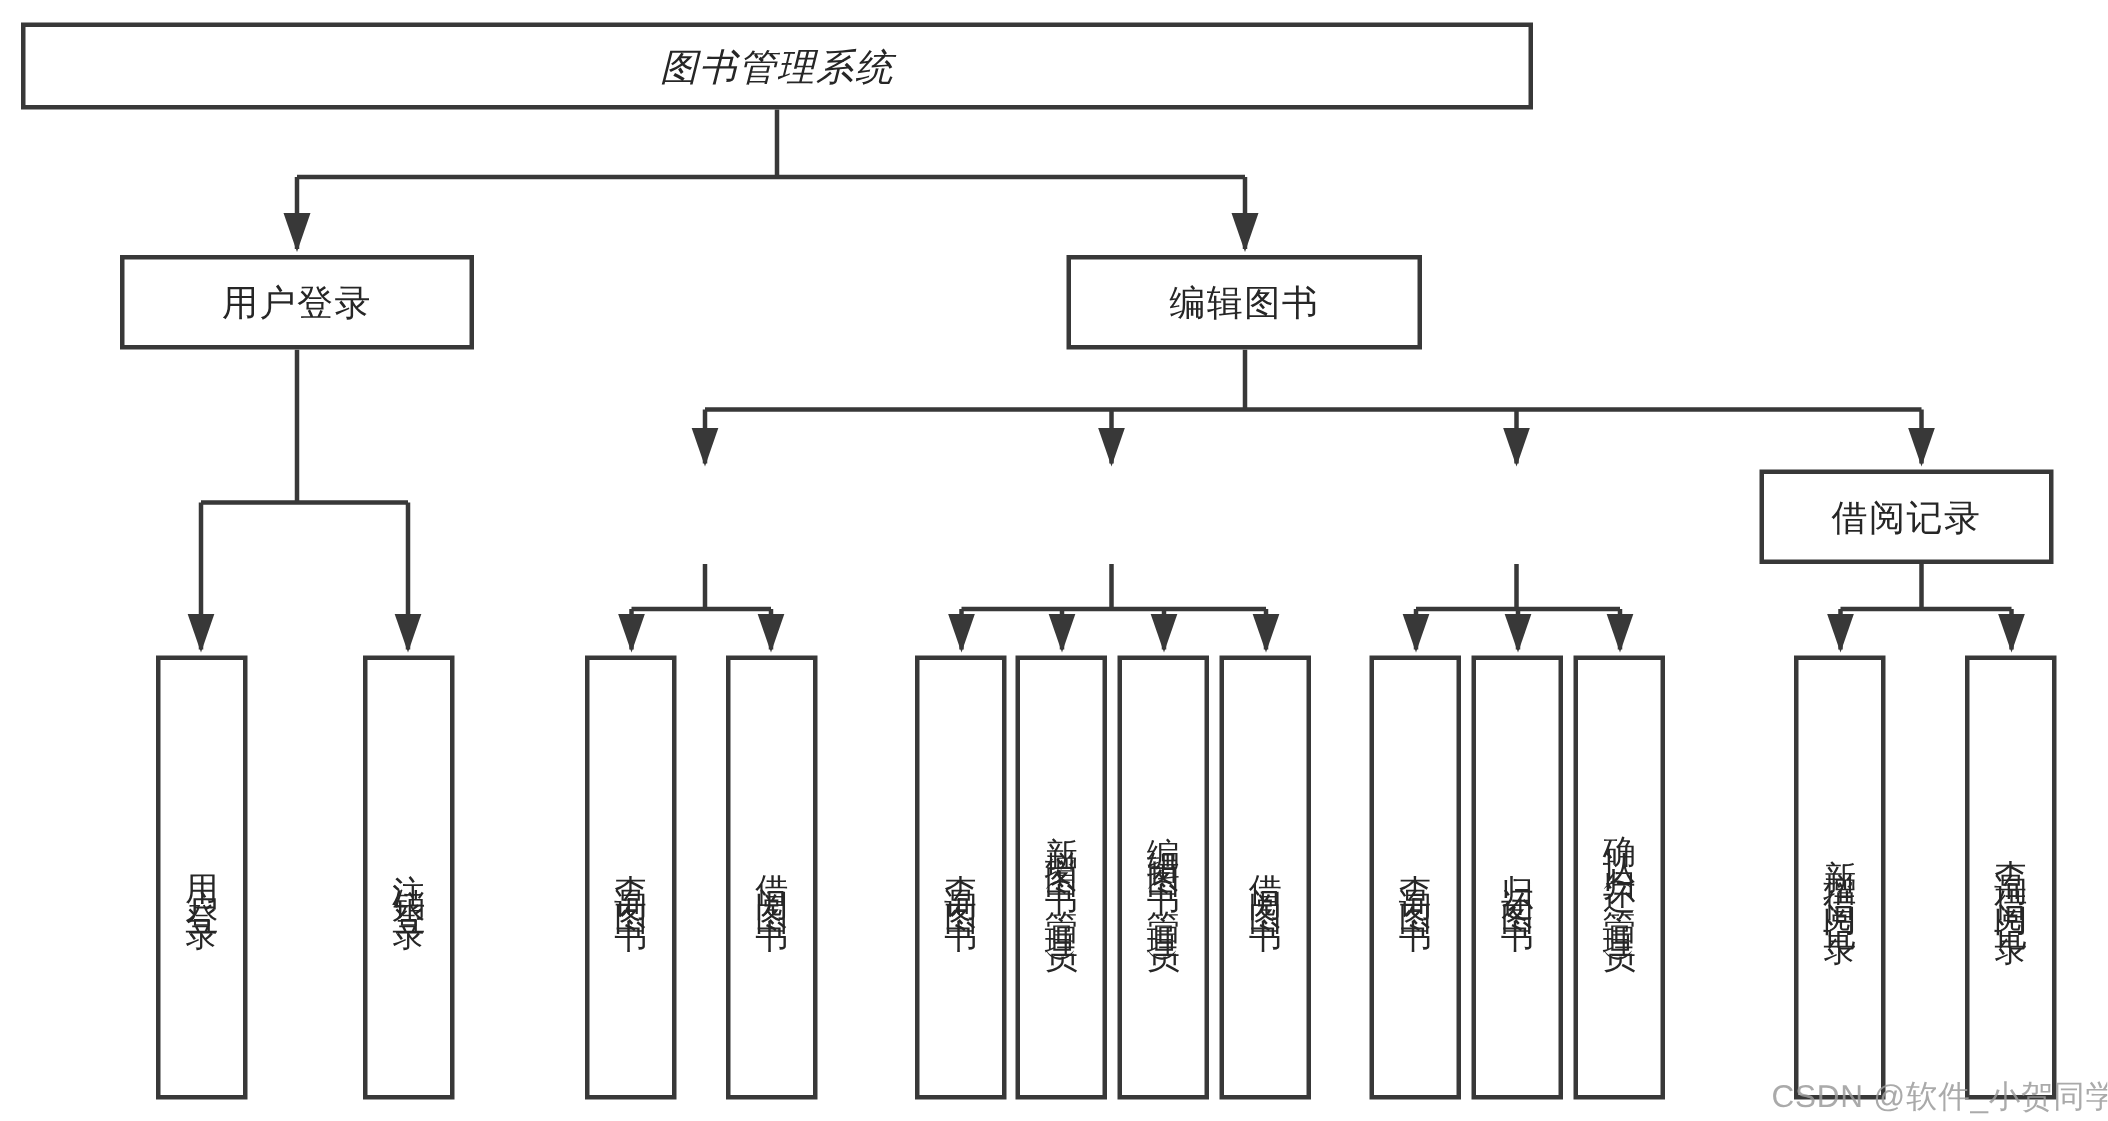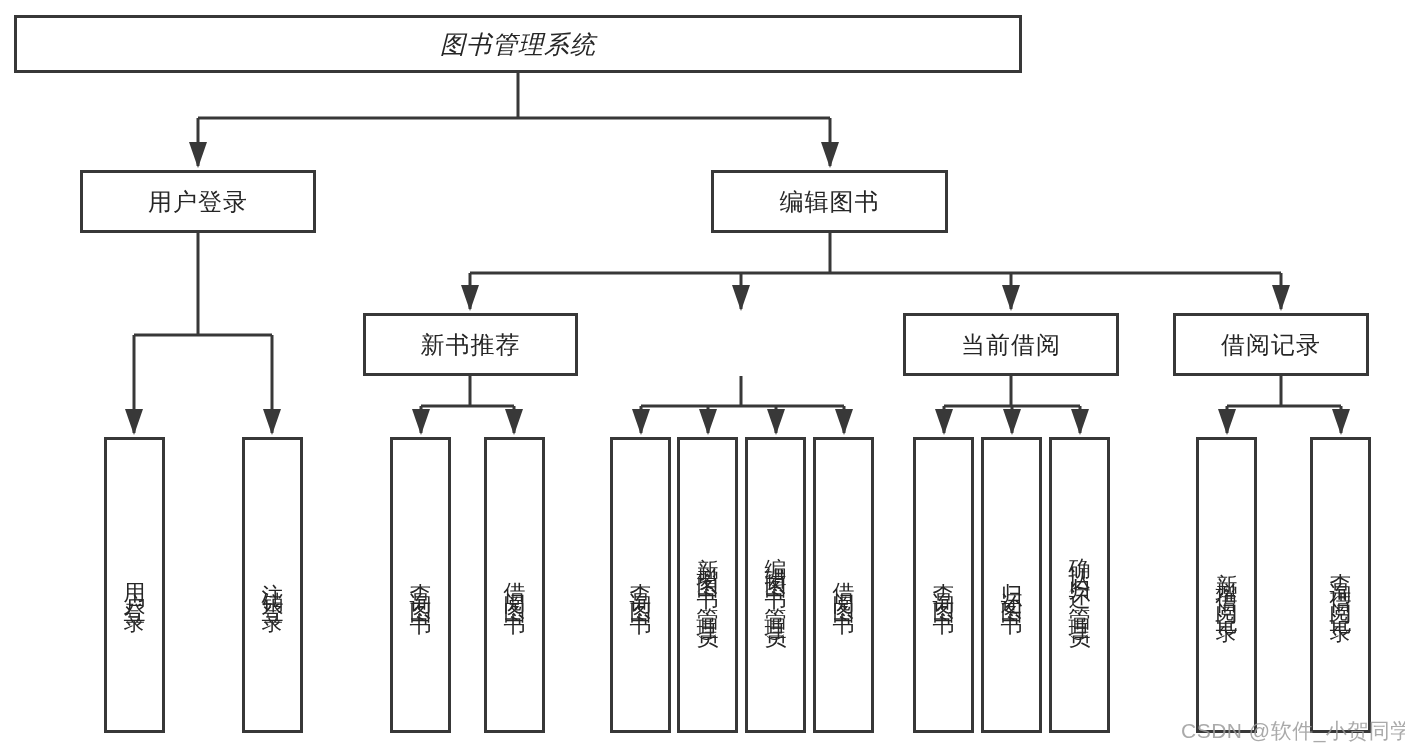--- a/index.html
+++ b/index.html
@@ -105,22 +105,20 @@
       <path d="M1227,406 V433" marker-end="url(#arrow)"></path>
       <path d="M1341,406 V433" marker-end="url(#arrow)"></path>
     </g>
   </svg>
 
   <div class="box hbox root" style="left:14px; top:15px; width:1008px; height:58px;font-style:italic;">图书管理系统</div>
 
   <div class="box hbox" style="left:80px; top:170px; width:236px; height:63px;">用户登录</div>
   <div class="box hbox" style="left:711px; top:170px; width:237px; height:63px;">编辑图书</div>
 
-  <div class="box hbox" style="left:363px; top:313px; width:215px; height:63px;">新书推荐</div>
-  <div class="box hbox" style="left:903px; top:313px; width:216px; height:63px;">当前借阅</div>
   <div class="box hbox" style="left:1173px; top:313px; width:196px; height:63px;">借阅记录</div>
 
   <div class="box leaf" style="left:104px; top:437px; width:61px; height:296px;">
     <span>用户登录</span>
   </div>
   <div class="box leaf" style="left:242px; top:437px; width:61px; height:296px;">
     <span>注销登录</span>
   </div>
 
   <div class="box leaf" style="left:390px; top:437px; width:61px; height:296px;">

